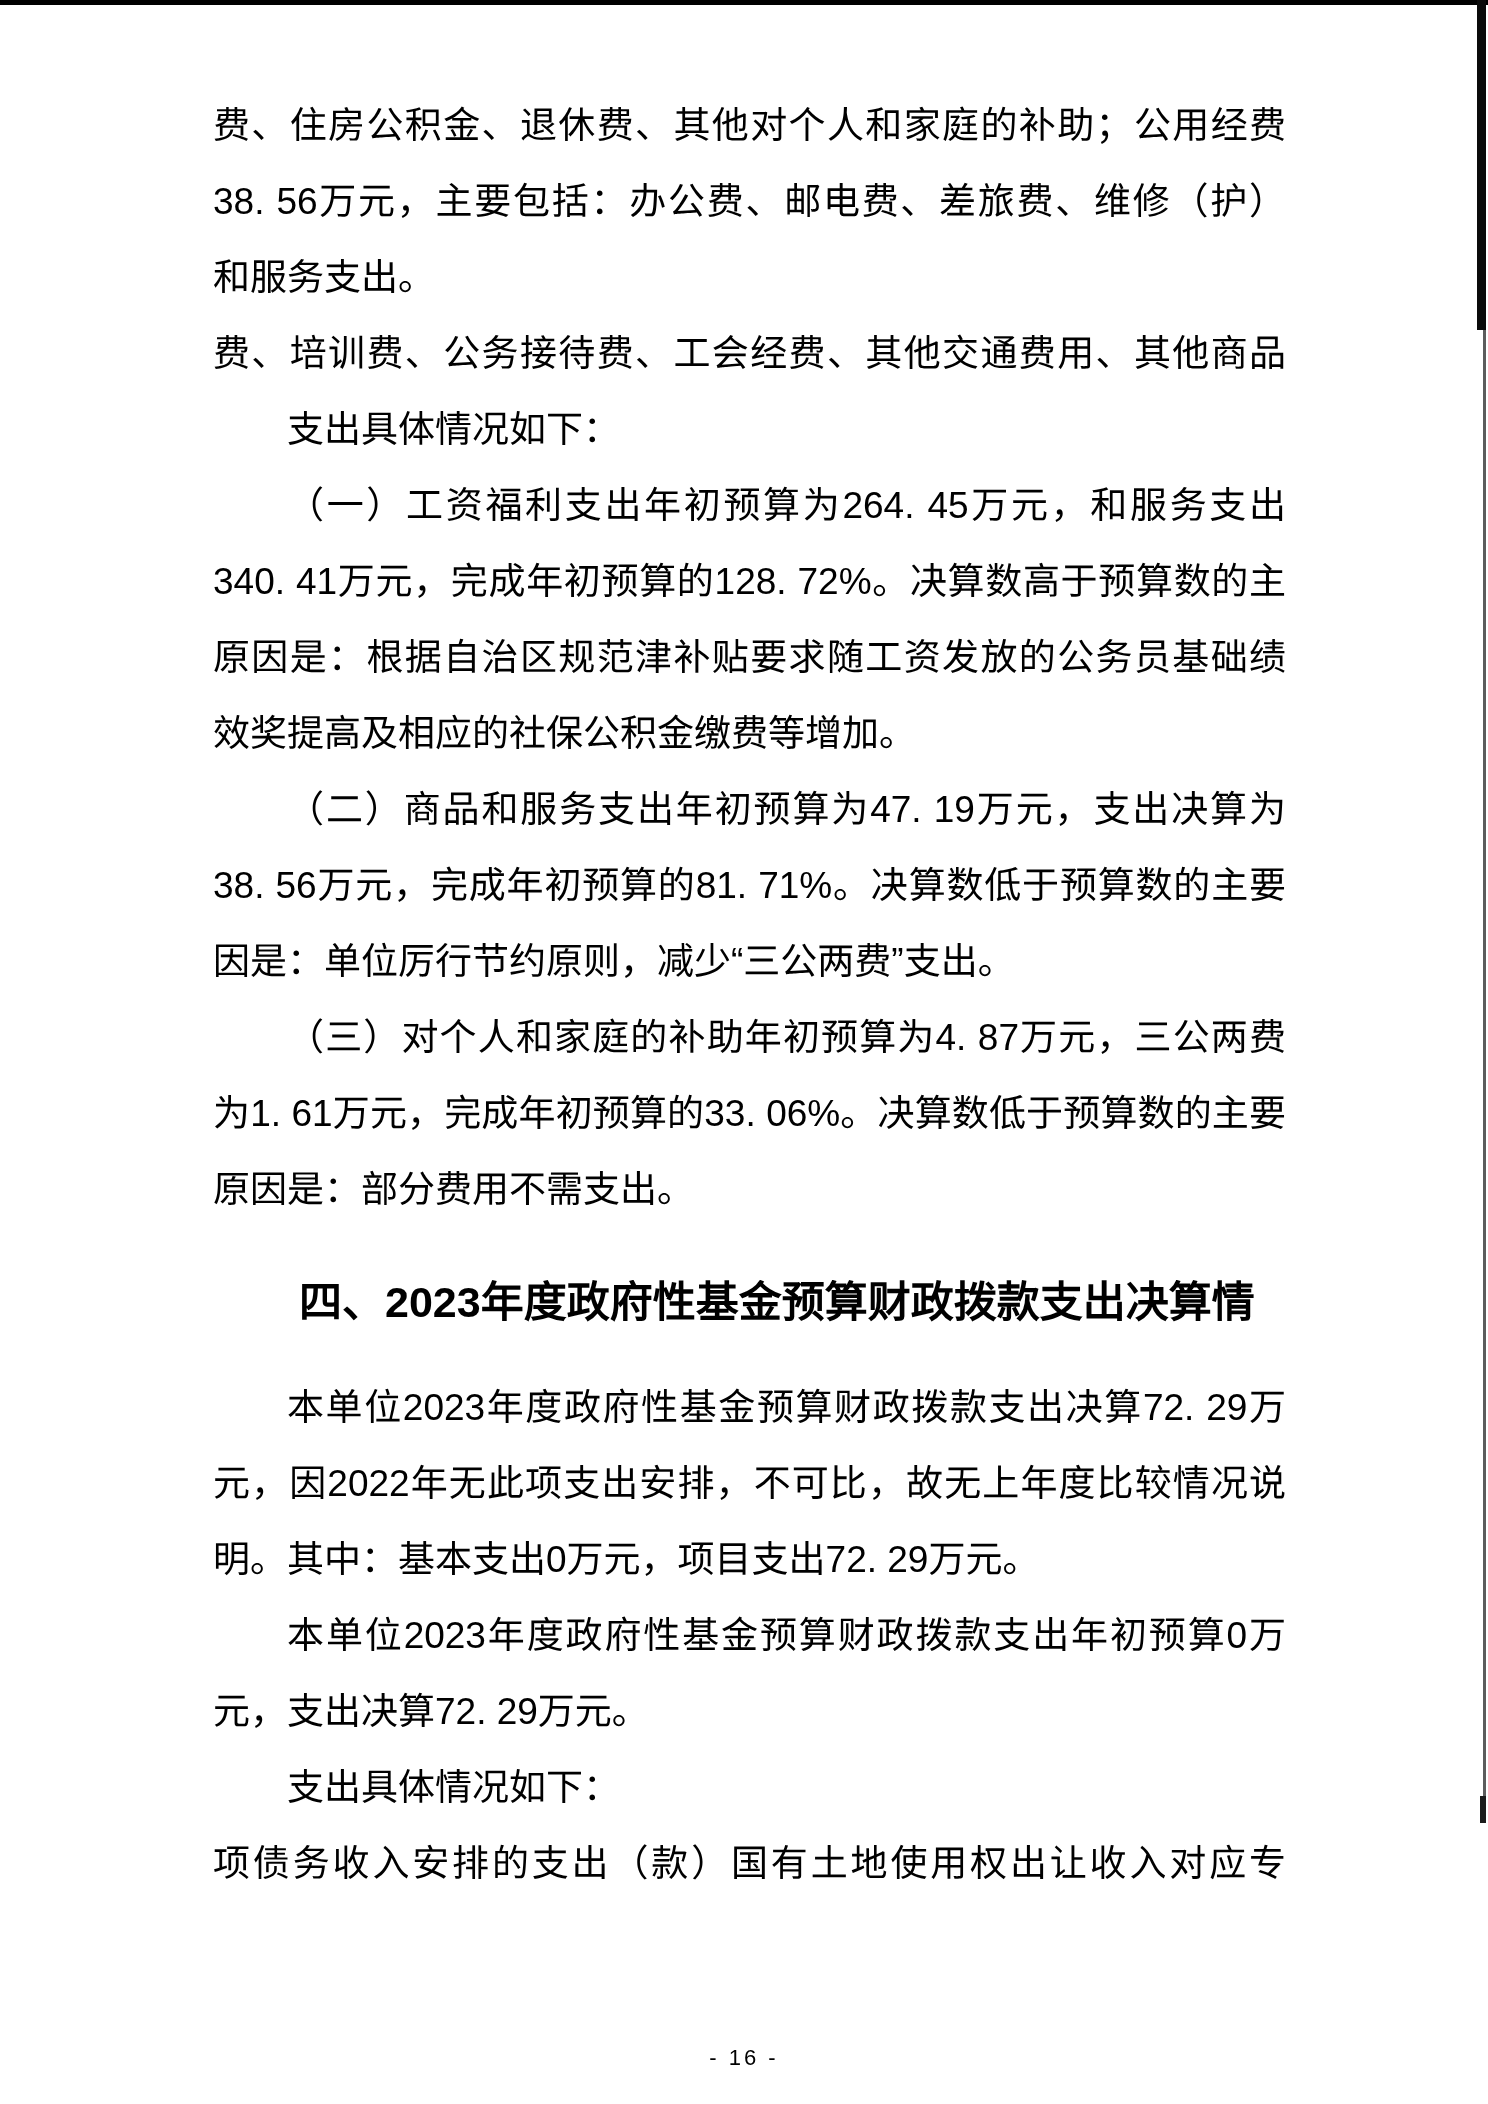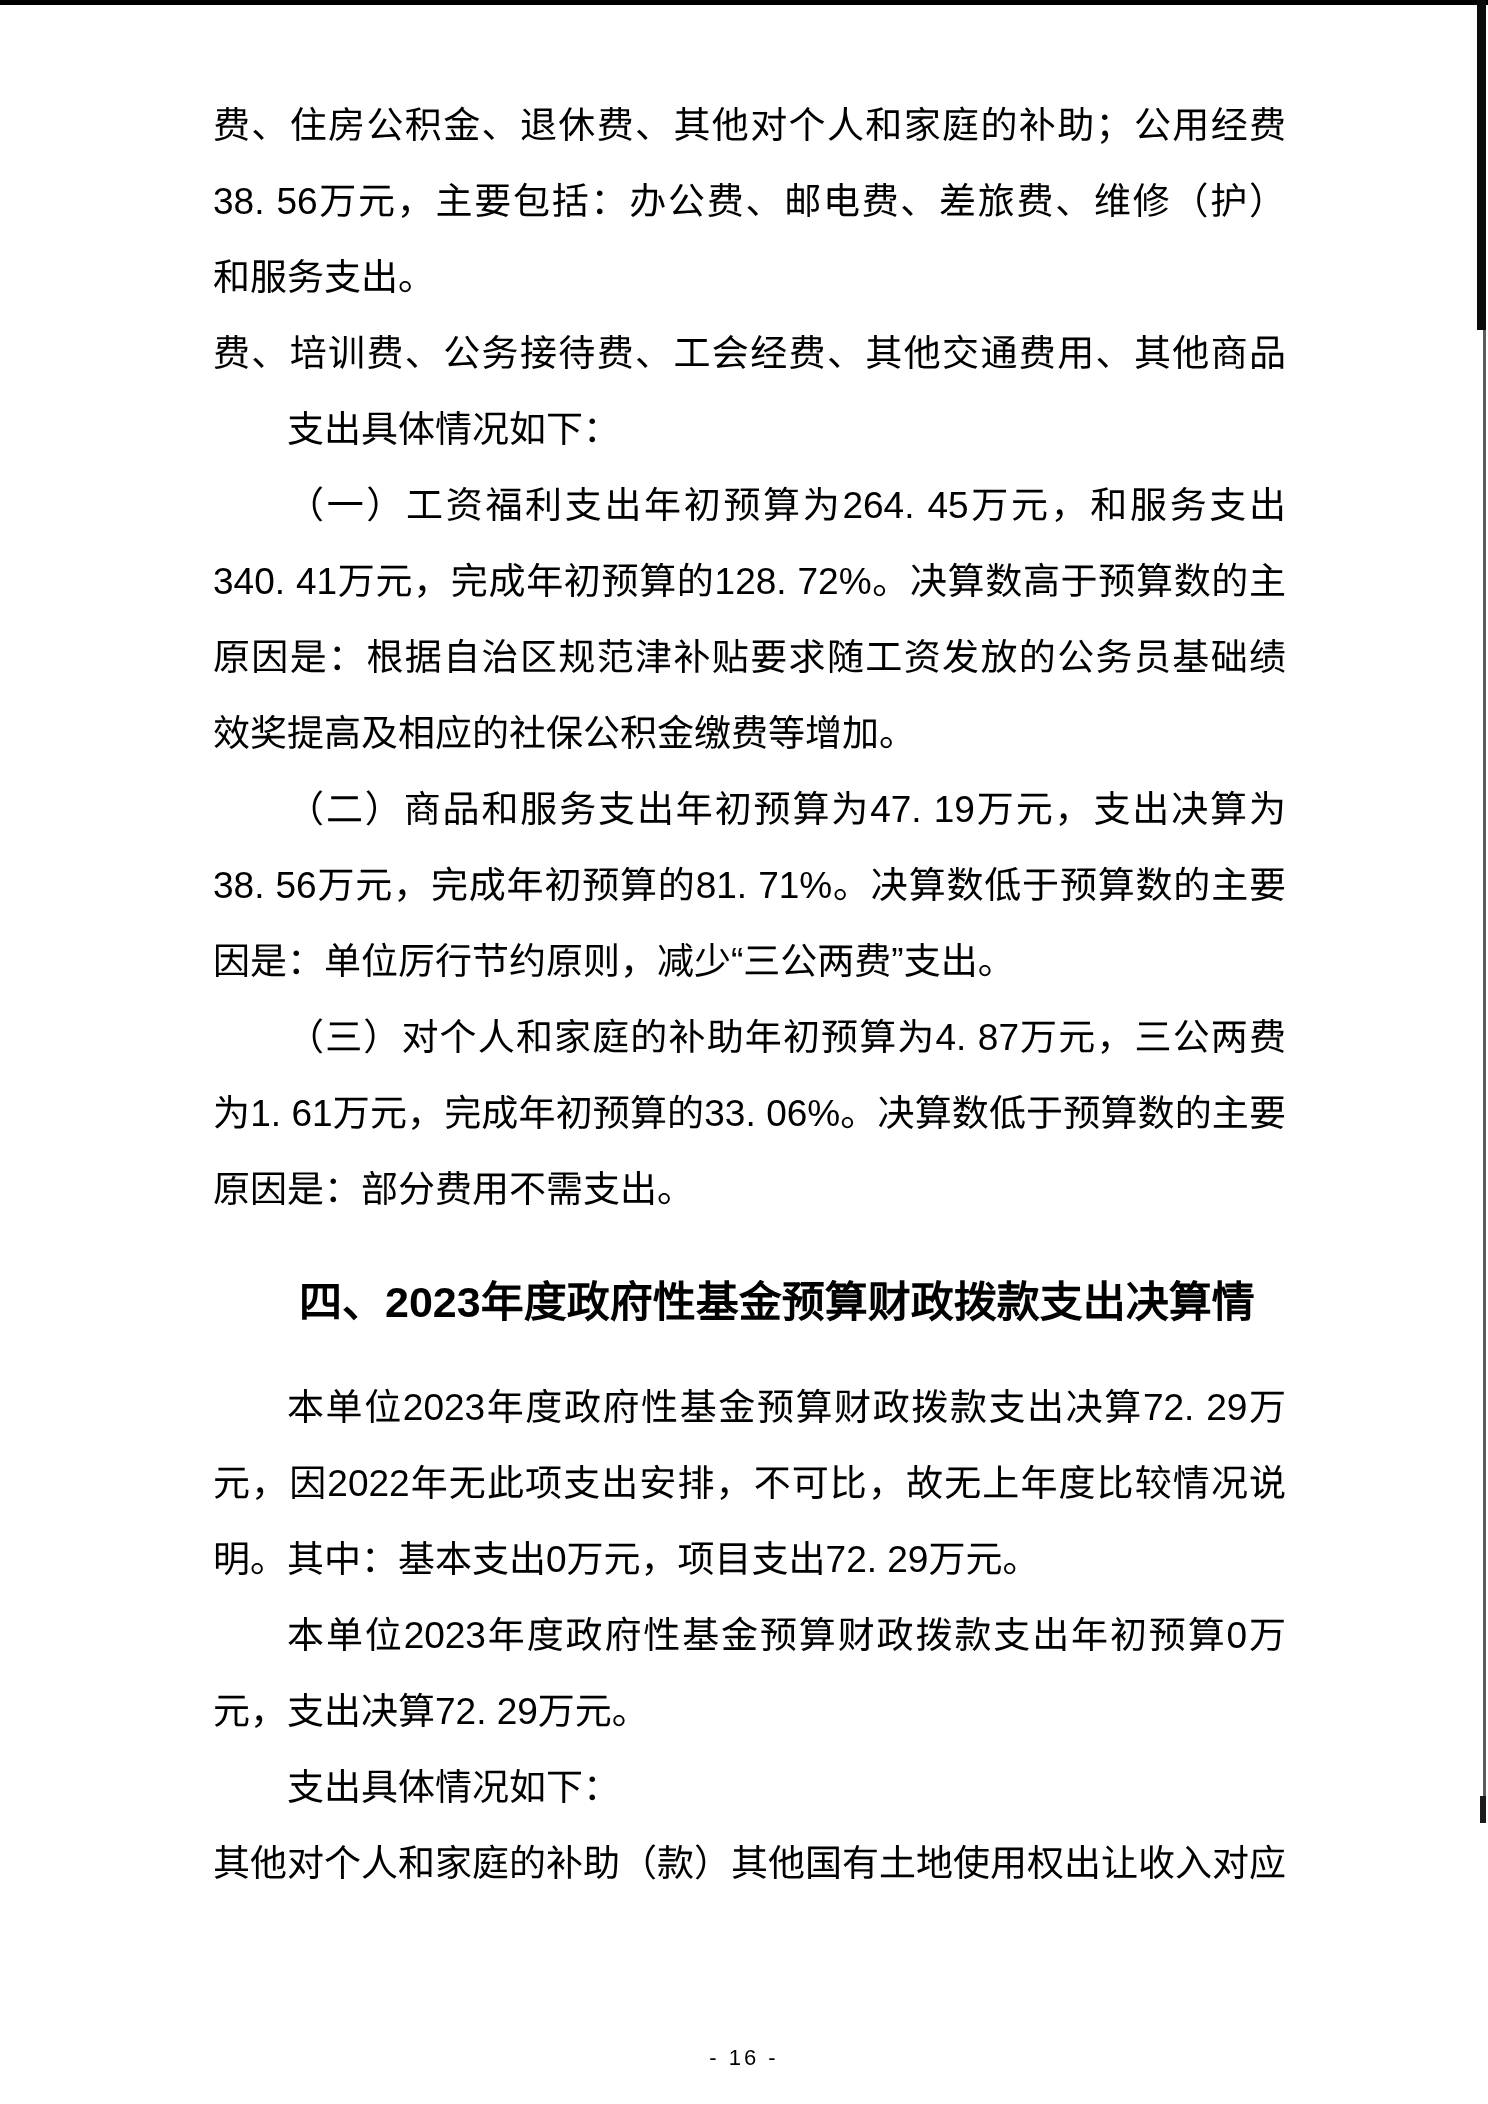--- a/index.html
+++ b/index.html
@@ -116,18 +116,18 @@
     <p class="ln ind j">（三）对个人和家庭的补助年初预算为4. 87万元，三公两费</p>
     <p class="ln j">为1. 61万元，完成年初预算的33. 06%。决算数低于预算数的主要</p>
     <p class="ln">原因是：部分费用不需支出。</p>
     <h2 class="heading">四、2023年度政府性基金预算财政拨款支出决算情况</h2>
     <p class="ln ind j">本单位2023年度政府性基金预算财政拨款支出决算72. 29万</p>
     <p class="ln j">元，因2022年无此项支出安排，不可比，故无上年度比较情况说</p>
     <p class="ln">明。其中：基本支出0万元，项目支出72. 29万元。</p>
     <p class="ln ind j">本单位2023年度政府性基金预算财政拨款支出年初预算0万</p>
     <p class="ln">元，支出决算72. 29万元。</p>
     <p class="ln ind">支出具体情况如下：</p>
-    <p class="ln j">其他对个人和家庭的补助（款）其他国有土地使用权出让收入对应</p>
+    <p class="ln j">项债务收入安排的支出（款）国有土地使用权出让收入对应专</p>
   </main>
 
   <div class="page-number">- 16 -</div>
 
 </div>
 
 </body></html>

